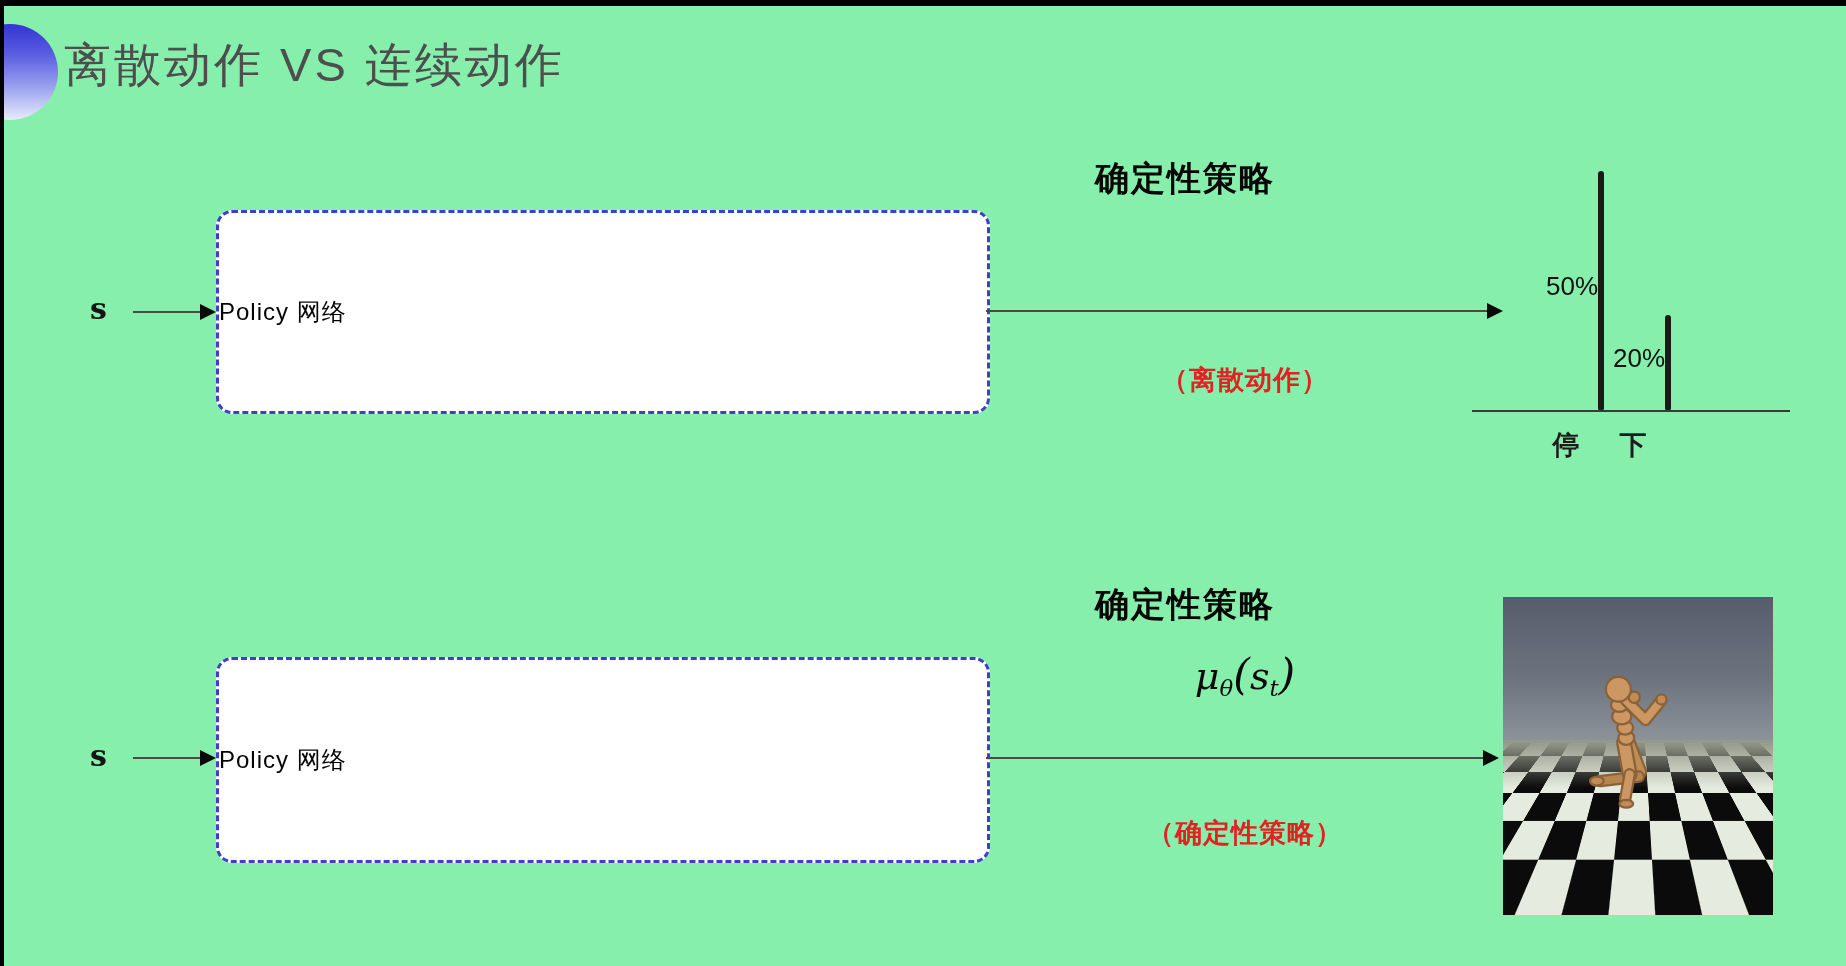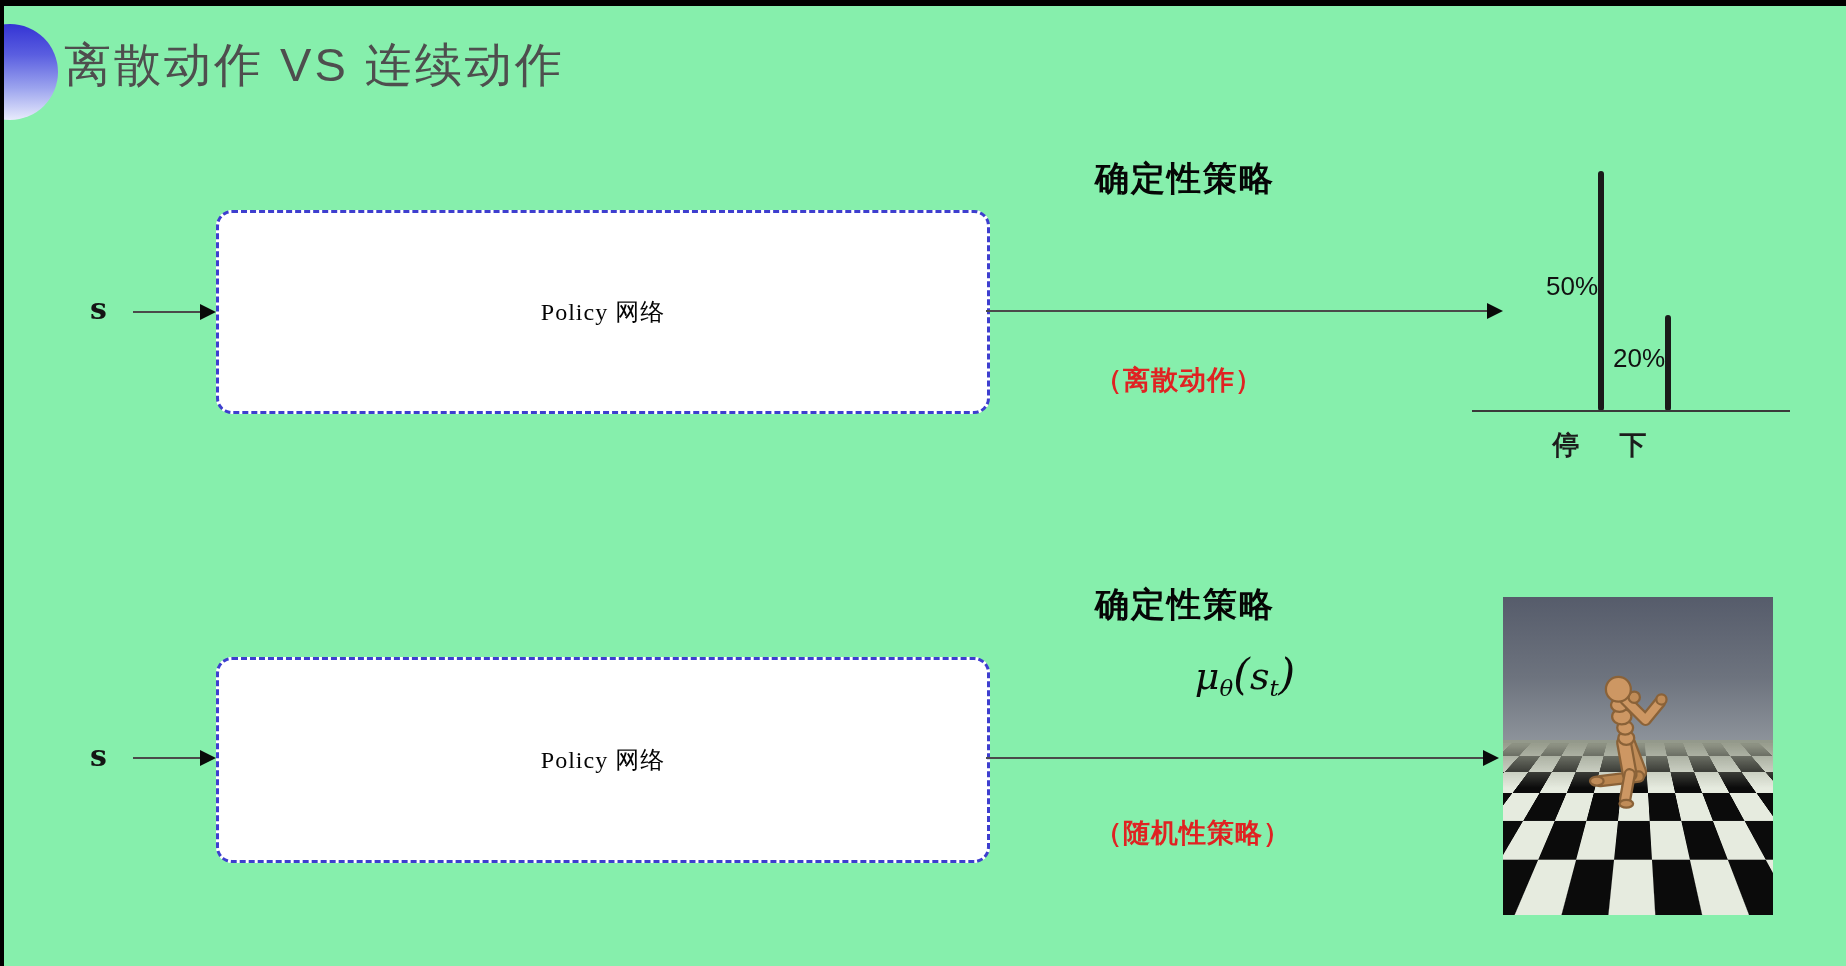--- a/index.html
+++ b/index.html
@@ -15,21 +15,21 @@
     position:absolute;left:-38px;top:24px;width:96px;height:96px;border-radius:50%;z-index:20;
     background:linear-gradient(180deg,#3434d4 0%,#5a5ee0 32%,#9aa2ee 66%,#e8ebfc 100%);
   }
   .page-title{
     position:absolute;left:64px;top:34px;font-size:47px;font-weight:500;
     color:#4e4e4e;letter-spacing:3px;white-space:nowrap;
   }
   
   .policy-box{
     position:absolute;left:216px;width:768px;border:3px dashed #3e3ecf;border-radius:16px;
-    background:#fff;display:flex;align-items:center;justify-content:center;font-family:Liberation Serif, serif;
+    background:#fff;display:flex;align-items:center;
   }
   .policy-box.row1{top:210px;height:198px;}
   .policy-box.row2{top:657px;height:200px;}
   .policy-box .box-label{font-size:24px;color:#050505;font-weight:500;letter-spacing:1px;}
   
   .s-label{position:absolute;left:90px;font-size:30px;font-weight:600;color:#141414;font-family:"DejaVu Serif",serif;}
   .s-label.row1{top:291px;}
   .s-label.row2{top:738px;}
   
   .arrow{position:absolute;height:2px;background:#4a4a4a;}
@@ -49,21 +49,21 @@
     position:absolute;left:1095px;width:300px;text-align:center;
     font-family:"DejaVu Serif",serif;font-style:italic;font-weight:500;
     font-size:38px;color:#0a0a0a;
   }
   .formula.row1{top:228px;}
   .formula.row2{top:649px;}
   .formula .paren{font-size:1.12em;font-weight:400;}
   .formula .sub{font-size:0.6em;vertical-align:-0.3em;}
   .formula .pipe{font-style:normal;font-weight:400;padding:0 1px;}
   .action-note{
-    position:absolute;left:1095px;width:300px;
+    position:absolute;left:1095px;width:300px;text-align:center;
     font-size:27px;font-weight:600;color:#e02222;letter-spacing:1px;
   }
   .action-note.row1{top:362px;}
   .action-note.row2{top:815px;}
   
   .chart{position:absolute;left:1468px;top:98px;width:324px;height:372px;}
   .chart-baseline{position:absolute;left:4px;top:312px;width:318px;height:2px;background:#3a3a3a;}
   .chart-bars{position:absolute;left:78px;bottom:59px;display:flex;align-items:flex-end;gap:27px;}
   .bar-col{width:40px;display:flex;flex-direction:row;align-items:center;position:relative;}
   .bar-value{font-size:26px;font-weight:500;color:#111;margin-bottom:10px;white-space:nowrap;}
@@ -134,21 +134,21 @@
   <div class="policy-box row2">
     <span class="box-label">Policy 网络</span>
   </div>
   <div class="arrow out2">
     <span class="arrow-head"></span>
   </div>
   <div class="policy-type row2">确定性策略</div>
   <div class="formula row2">
     <span>μ</span><span class="sub">θ</span><span class="paren">(</span><span>s</span><span class="sub">t</span><span class="paren">)</span>
   </div>
-  <div class="action-note row2">（随机性策略）</div>
+  <div class="action-note row2">（确定性策略）</div>
 
   <div class="robot-photo">
     <div class="robot-sky"></div>
     <div class="robot-floor"></div>
     <div class="robot-haze"></div>
     <div class="robot-shadow"></div>
     <div class="robot-reflection"></div>
     <svg class="humanoid-svg" viewBox="0 0 100 160" preserveAspectRatio="xMidYMid meet">
       <g stroke="#8a6238" stroke-width="2" fill="#cd9763">
 

